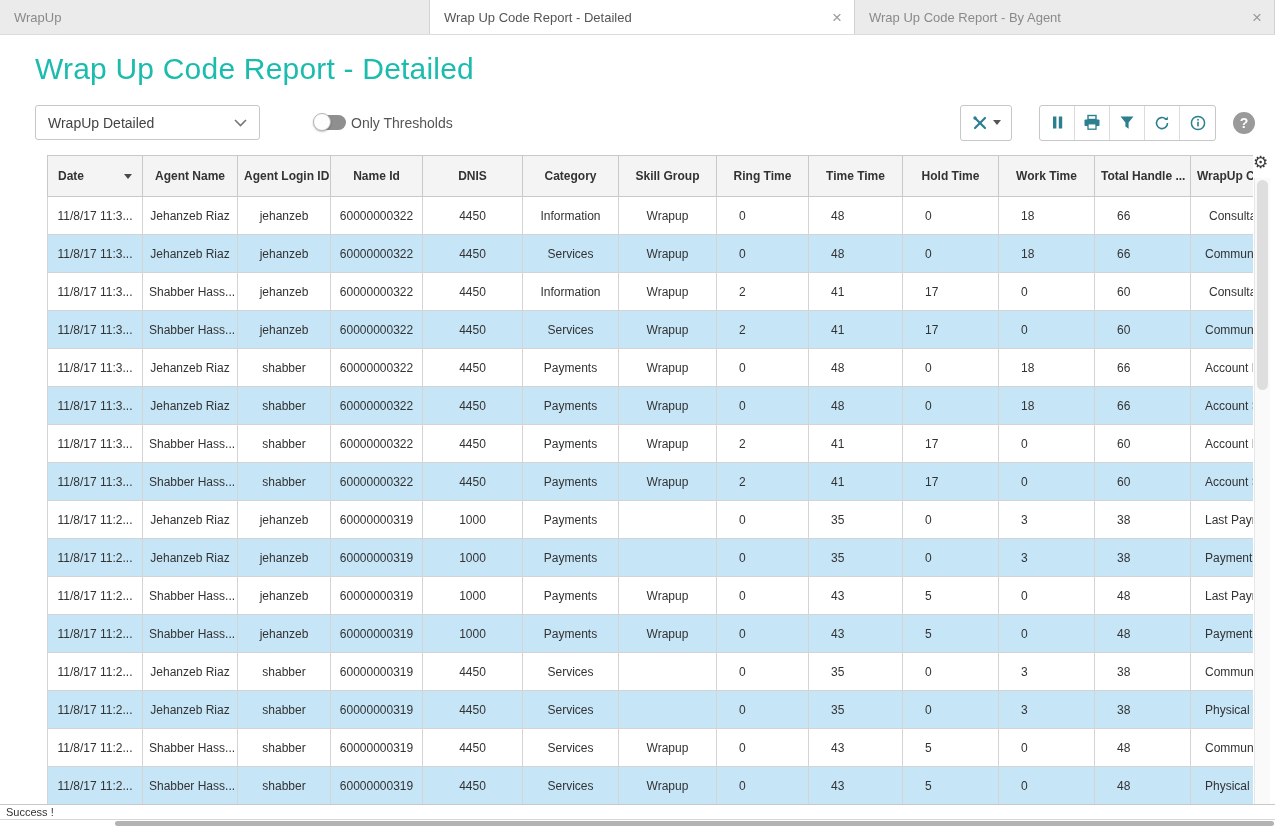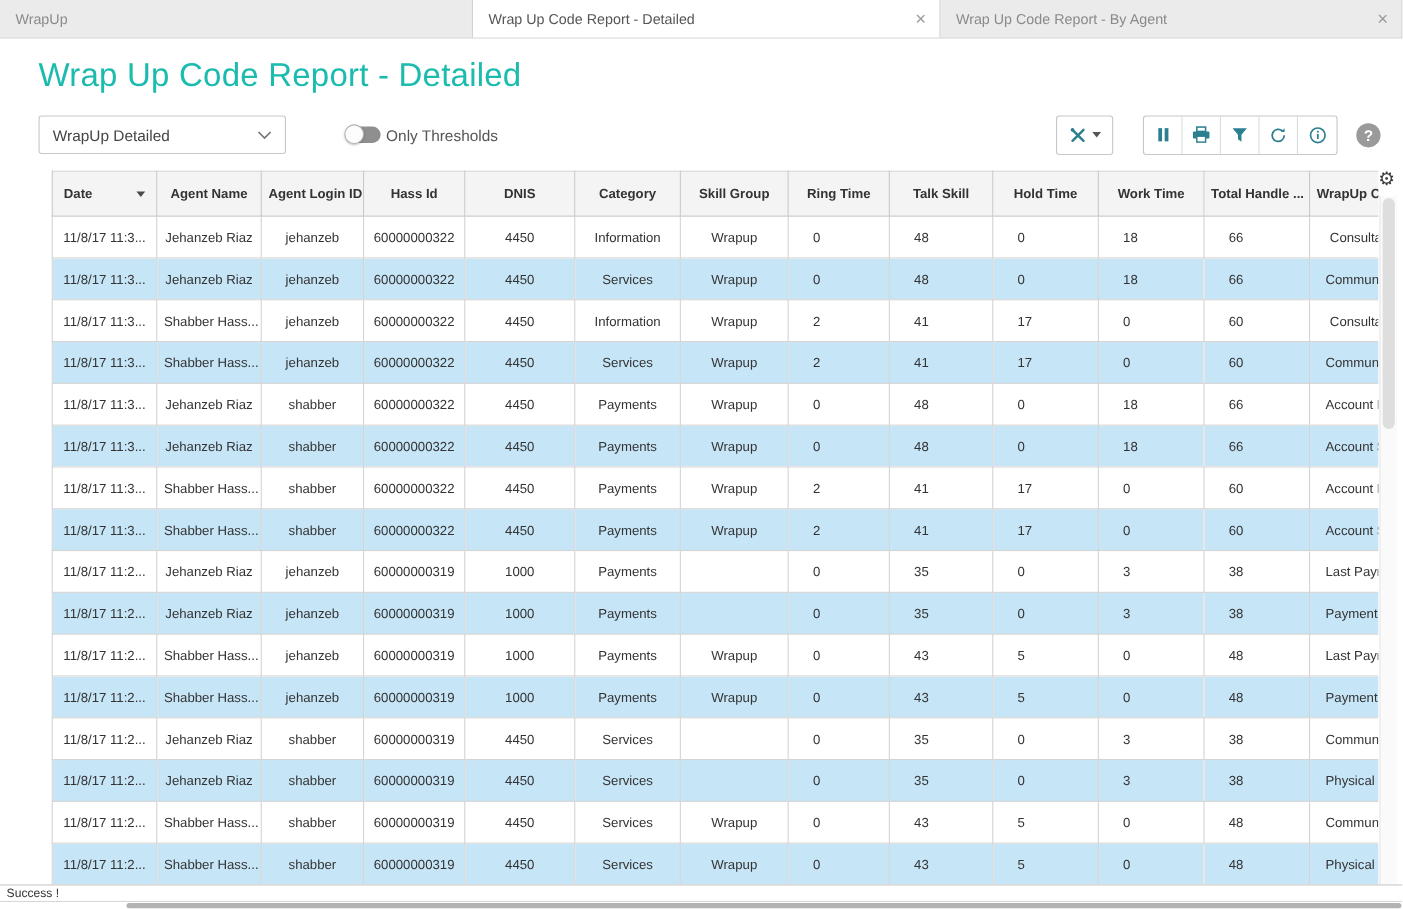--- a/index.html
+++ b/index.html
@@ -212,26 +212,26 @@
     <thead>
       <tr id="head-row">
           <th class="th-date">
             <div class="hcell">
               <span>Date</span>
               <span class="sort-arrow"></span>
             </div>
           </th>
           <th>Agent Name</th>
           <th>Agent Login ID</th>
-          <th>Hass Id</th>
+          <th>Name Id</th>
           <th>DNIS</th>
           <th>Category</th>
           <th>Skill Group</th>
           <th>Ring Time</th>
-          <th>Talk Skill</th>
+          <th>Time Time</th>
           <th>Hold Time</th>
           <th>Work Time</th>
           <th>Total Handle ...</th>
           <th>WrapUp Cod...</th>
         </tr>
     </thead>
     <tbody id="table-body">
         <tr>
           <td>11/8/17 11:3...</td>
           <td>Jehanzeb Riaz</td>

